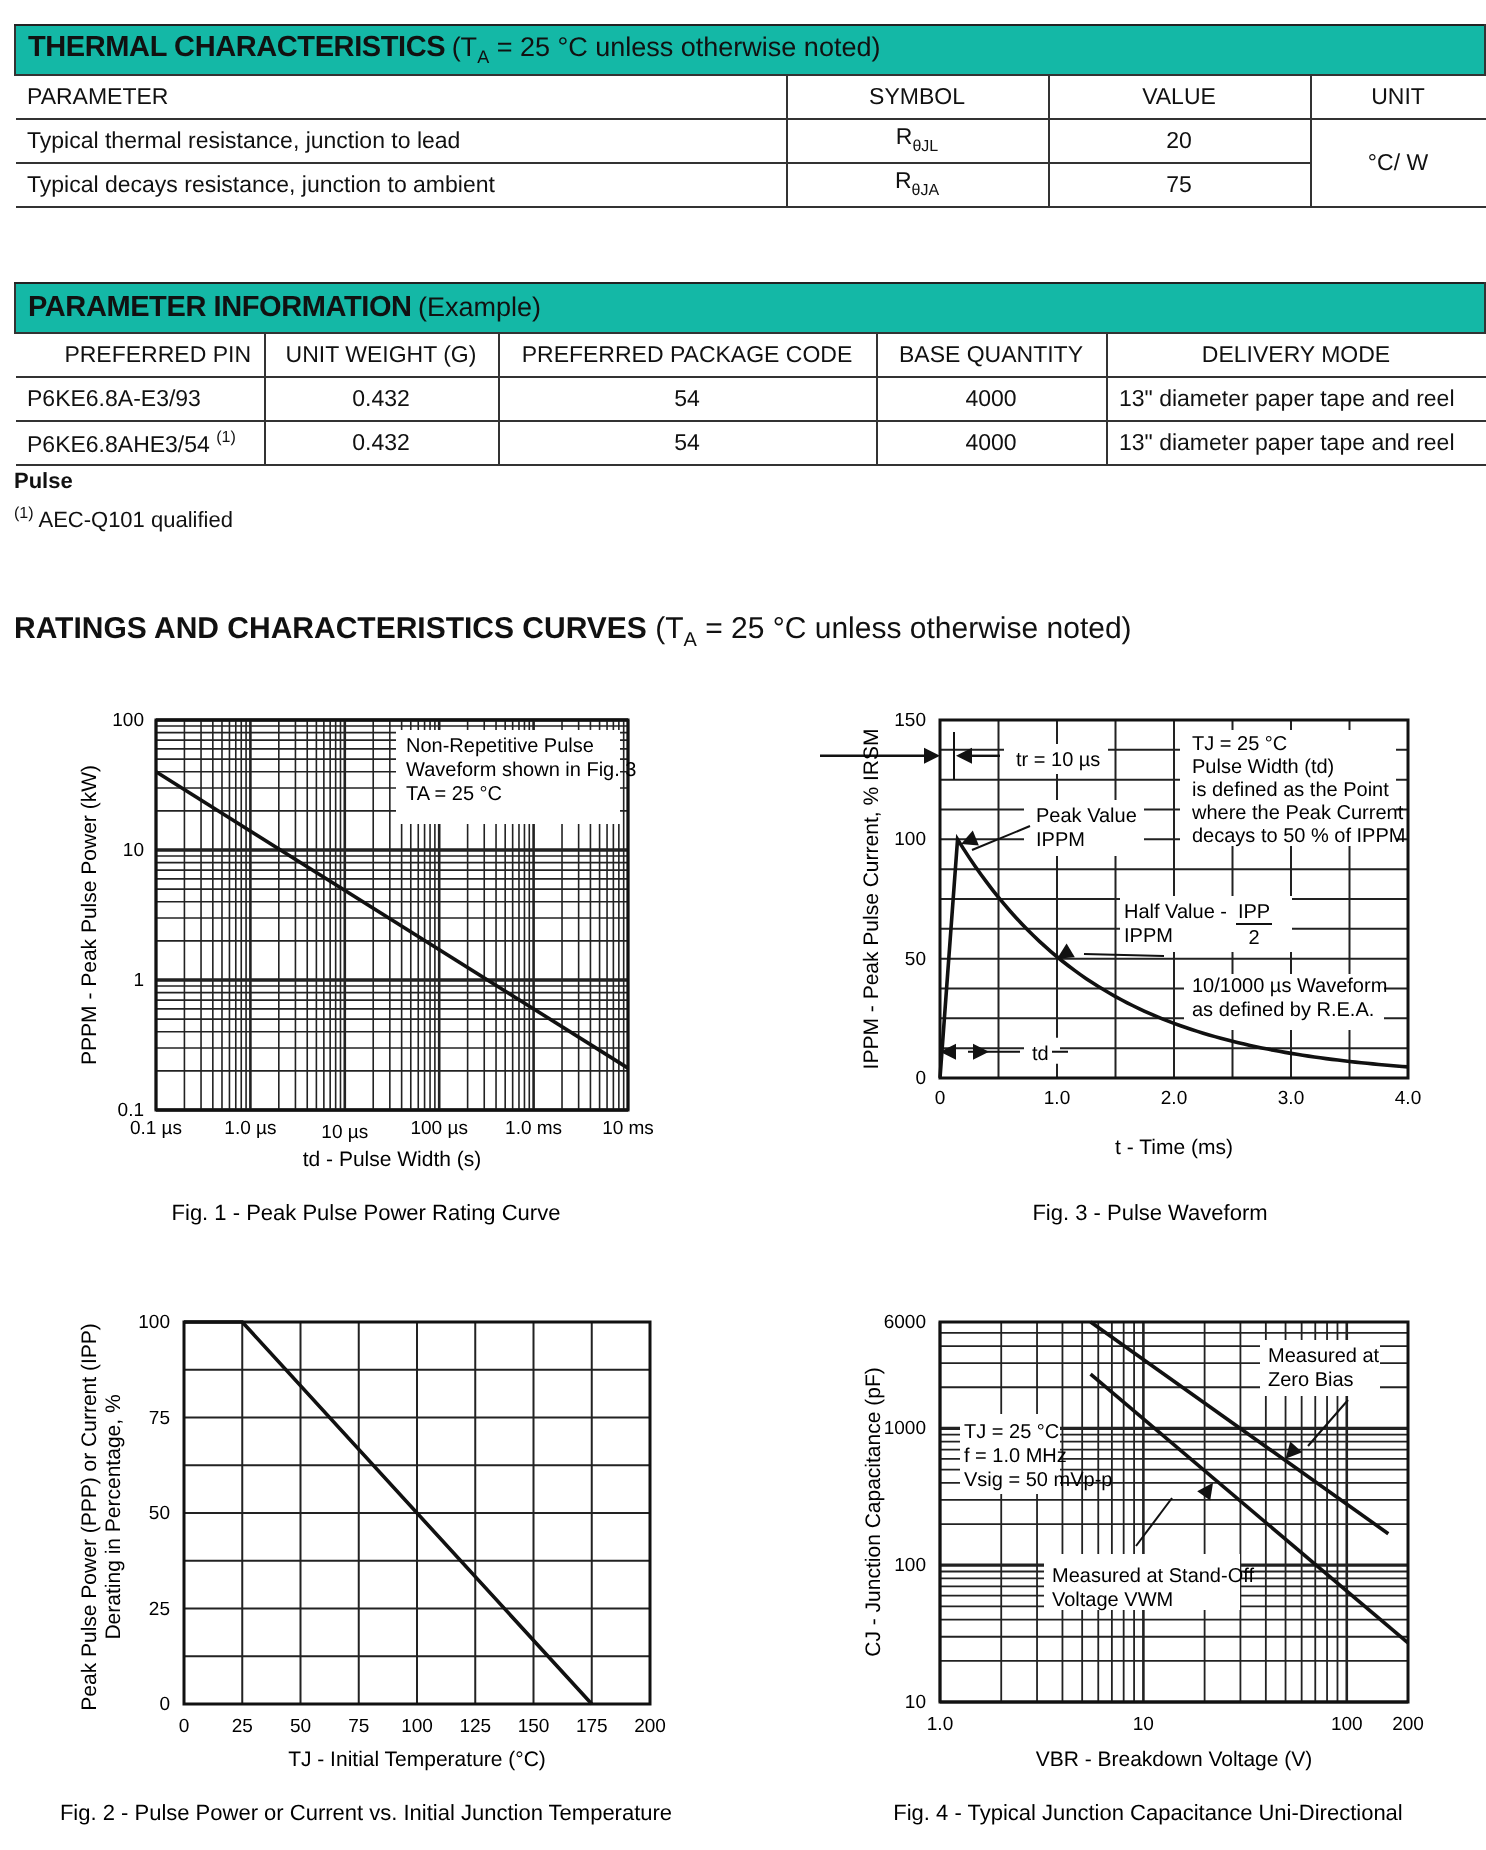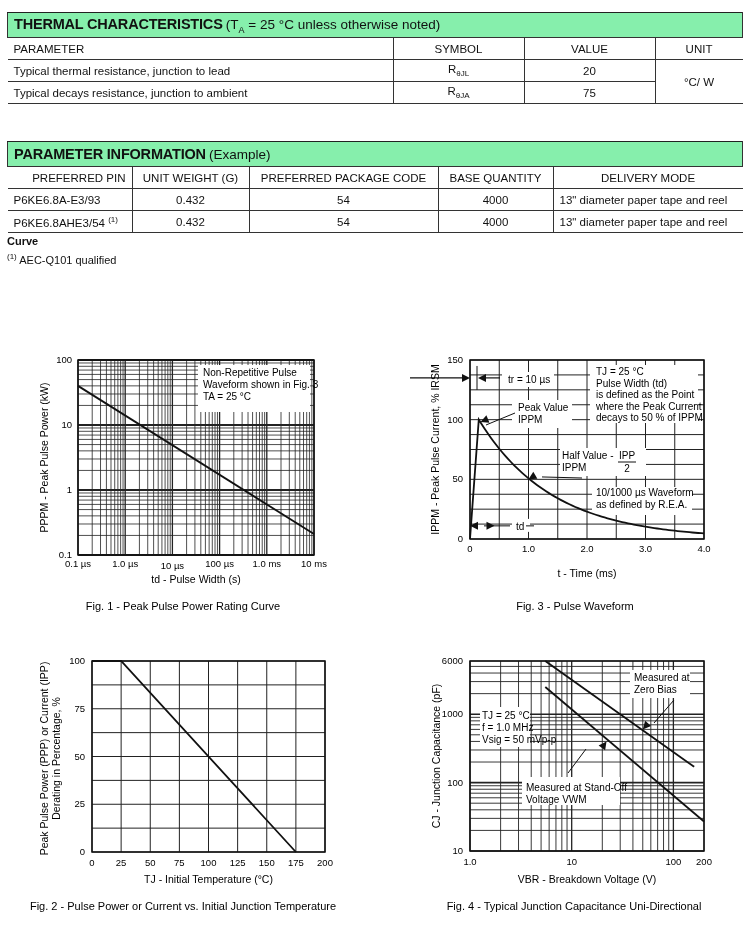--- a/index.html
+++ b/index.html
@@ -1,19 +1,19 @@
 <!DOCTYPE html>
 <html><head>
 <meta charset="utf-8">
 <style>
   body { margin:0; background:#fff; font-family:"Liberation Sans", sans-serif; color:#111; }
   .page { position:relative; width:743px; height:925px; overflow:hidden; }
   table.dt { position:absolute; left:7px; border-collapse:collapse; font-size:11.5px; }
   table.dt td, table.dt th { border:1px solid #333; padding:0 6px; height:21px; font-weight:normal; }
-  table.dt tr.titlerow td { background:#86efac; height:24px; border-top:1.5px solid #222; }
+  table.dt tr.titlerow td { background:#14b8a6; height:24px; border-top:1.5px solid #222; }
   .ttl { font-weight:bold; font-size:14.5px; letter-spacing:-0.2px; }
   .ttl-sub { font-size:13.5px; }
   table.dt th { text-transform:uppercase; }
   .c { text-align:center;margin-left:44px; }
   table.dt td.noleft, table.dt th.noleft { border-left:none; }
   table.dt td.noright, table.dt th.noright { border-right:none; }
   .note { position:absolute; left:7px; font-size:11px; line-height:15px; }
   .sec { position:absolute; left:7px; top:306px; font-size:15px; }
   .sec b { font-size:15px; }
   svg text { font-family:"Liberation Sans", sans-serif; }
@@ -77,24 +77,28 @@
       <td class="noleft"><span>P6KE6.8AHE3/54</span> <sup style="font-size:8px">(1)</sup></td>
       <td class="c">0.432</td>
       <td class="c">54</td>
       <td class="c">4000</td>
       <td class="noright">13" diameter paper tape and reel</td>
     </tr>
   </tbody>
     </table>
 
   <div class="note" style="top:234px;">
-    <div style="font-weight:bold">Curve</div>
+    <div style="font-weight:bold">Pulse</div>
     <div><sup style="font-size:8px">(1)</sup><span> AEC-Q101 qualified</span></div>
   </div>
 
+  <div class="sec">
+    <b>RATINGS AND CHARACTERISTICS CURVES</b>
+    <span><span>(T</span><sub style="font-size:10px">A</sub><span> = 25 °C unless otherwise noted)</span></span>
+  </div>
 
   <svg id="fig1" style="position:absolute;left:0;top:340px" width="372" height="290">
       <line x1="78" x2="78" y1="20" y2="215" stroke="#222" stroke-width="1.3"></line>
       <line x1="92.20861579533991" x2="92.20861579533991" y1="20" y2="215" stroke="#222" stroke-width="0.8"></line>
       <line x1="100.52012322276808" x2="100.52012322276808" y1="20" y2="215" stroke="#222" stroke-width="0.8"></line>
       <line x1="106.41723159067983" x2="106.41723159067983" y1="20" y2="215" stroke="#222" stroke-width="0.8"></line>
       <line x1="110.99138420466008" x2="110.99138420466008" y1="20" y2="215" stroke="#222" stroke-width="0.8"></line>
       <line x1="114.72873901810799" x2="114.72873901810799" y1="20" y2="215" stroke="#222" stroke-width="0.8"></line>
       <line x1="117.88862748867292" x2="117.88862748867292" y1="20" y2="215" stroke="#222" stroke-width="0.8"></line>
       <line x1="120.62584738601974" x2="120.62584738601974" y1="20" y2="215" stroke="#222" stroke-width="0.8"></line>

